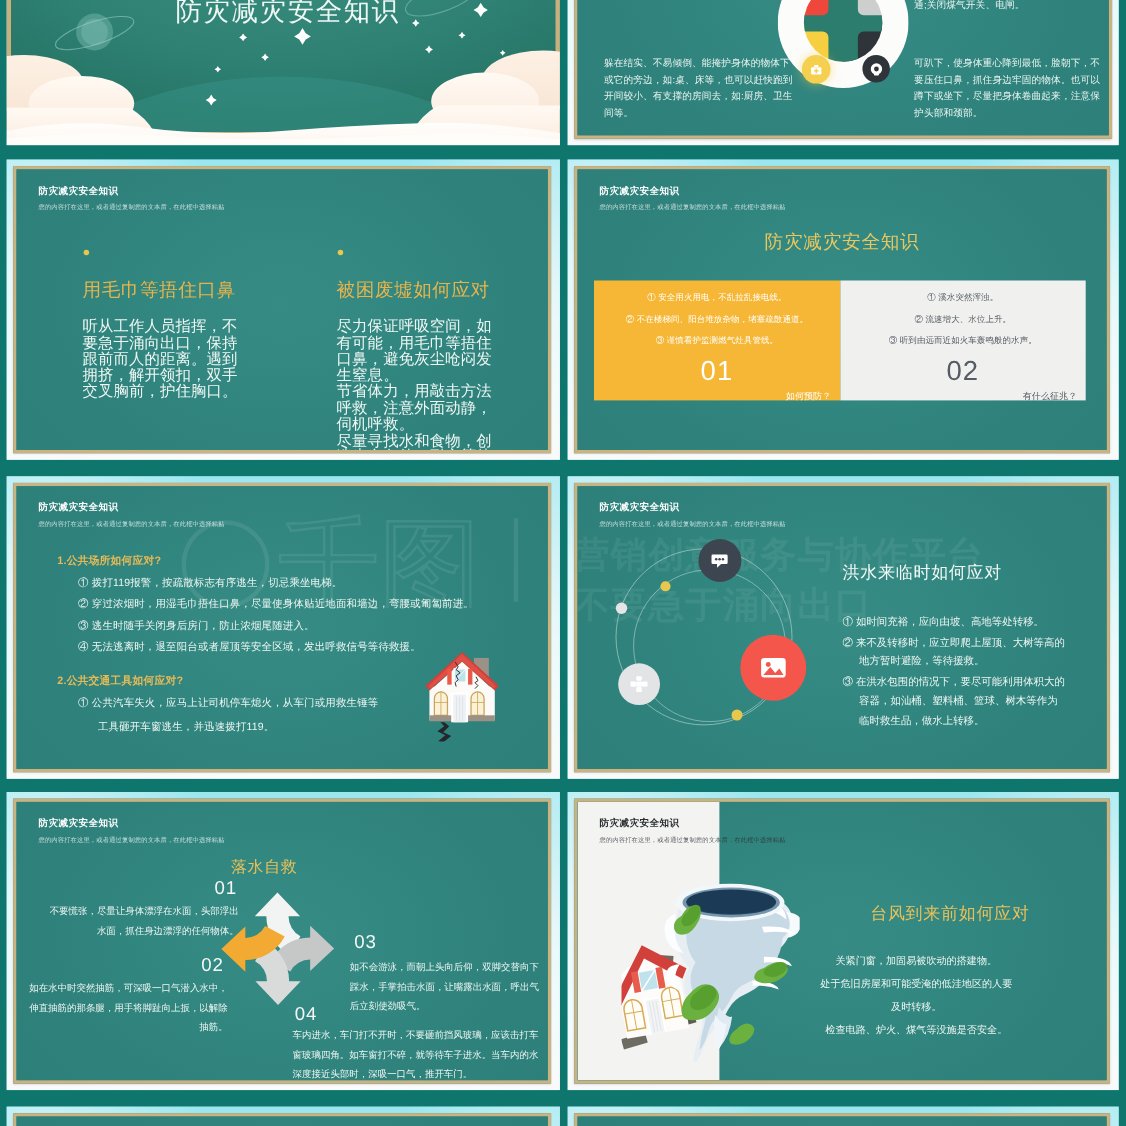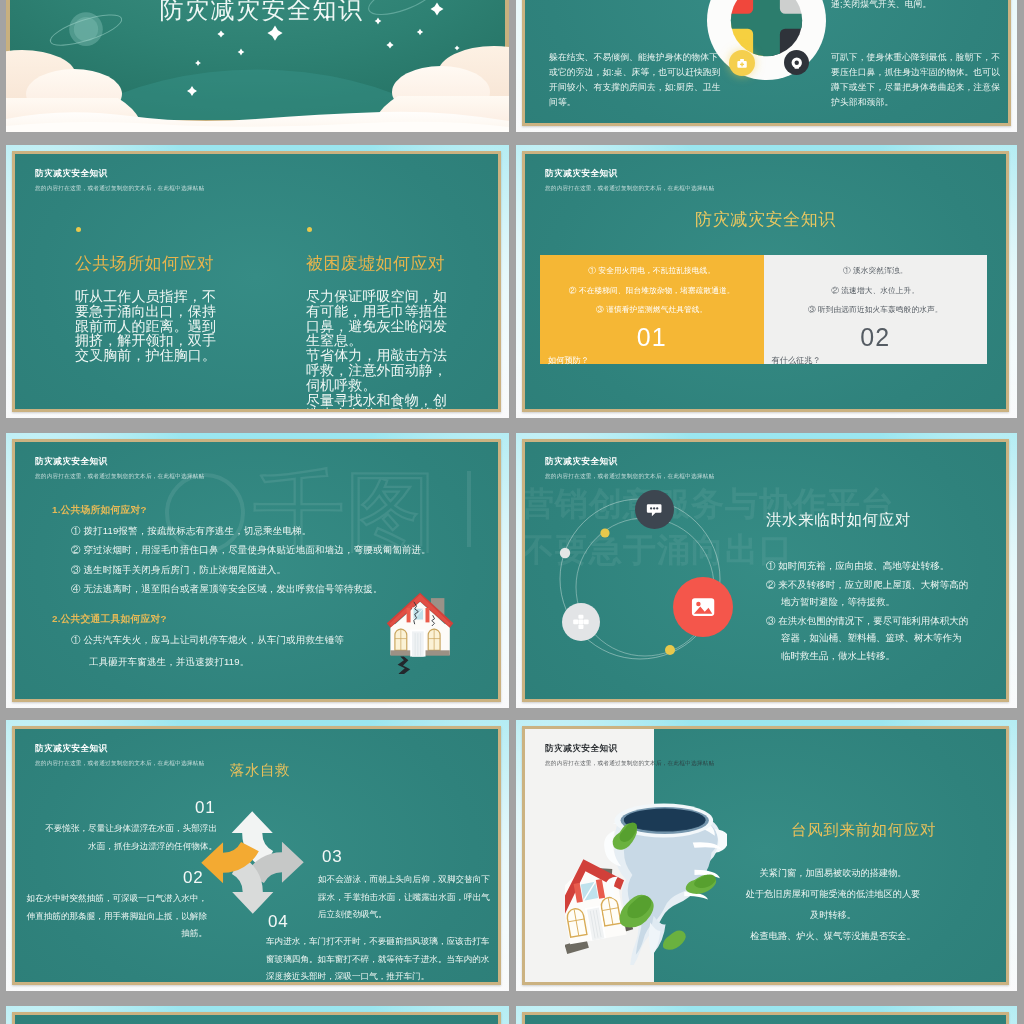--- a/index.html
+++ b/index.html
@@ -1,18 +1,18 @@
 <!DOCTYPE html>
 <html><head>
 <meta charset="utf-8">
 <style>
   *{box-sizing:border-box;margin:0;padding:0;}
   html,body{width:1024px;height:1024px;overflow:hidden;background:#ebeaec;}
   body{font-family:"Liberation Sans",sans-serif;-webkit-font-smoothing:antialiased;}
-  .page{position:relative;width:1024px;height:1024px;background:#a3a3a3;}
+  .page{position:relative;width:1024px;height:1024px;background:#0f766e;}
 
   
   .slide{position:absolute;overflow:hidden;background:#9ae6ef;}
   .slide .sky{position:absolute;inset:0;
     background:
       radial-gradient(ellipse 46% 120% at 6% 42%, rgba(255,255,255,.75), rgba(255,255,255,0) 72%),
       radial-gradient(ellipse 40% 130% at 96% 55%, rgba(255,255,255,.65), rgba(255,255,255,0) 72%),
       radial-gradient(ellipse 120% 40% at 50% 104%, rgba(255,255,255,.92), rgba(255,255,255,0) 70%),
       linear-gradient(180deg,#9ae6ef 0%,#a9e9f1 22%,#cef1f5 54%,#eaf8fa 78%,#f2f3f5 100%);
   }
@@ -64,21 +64,21 @@
   .pub-h{color:#e7b44c;font-size:17px;letter-spacing:.4px;margin-bottom:14px;}
   .pub-b{color:#eff7f4;font-size:14px;line-height:14.8px;white-space:pre-line;letter-spacing:.1px;width:142px;}
 
   .prev-title{position:absolute;left:0;top:54px;width:100%;text-align:center;color:#e9c760;font-size:17px;letter-spacing:.6px;}
   .prev-wrap{position:absolute;left:15px;top:101px;width:447px;height:109px;display:flex;}
   .prev-p{position:relative;flex:1;padding:11px 8px 0;}
   .prev-gold{background:#f5b735;color:#fff;}
   .prev-white{background:#f0f0ef;color:#555c63;}
   .prev-i{font-size:7.7px;text-align:center;margin-bottom:9.5px;letter-spacing:.1px;}
   .prev-n{text-align:center;font-size:25px;line-height:1;margin-top:0;font-weight:300;letter-spacing:1px;}
-  .prev-c{text-align:left;font-size:8.2px;margin-top:5px;}
+  .prev-c{text-align:right;font-size:8.2px;margin-top:5px;}
   
   .s-esc{left:6px;top:433px;width:503px;height:275px;}
   .s-esc .b-std{height:263px;}
   .esc-wm{position:absolute;left:146px;top:23px;width:330px;height:88px;}
   .esc-wm svg{width:100%;height:100%;}
   .esc-body{position:absolute;left:37px;top:62px;width:430px;color:#eef6f3;}
   .esc-h{color:#e6ba57;font-size:9.8px;font-weight:bold;margin-bottom:8px;letter-spacing:.2px;}
   .esc-h2{margin-top:18px;}
   .esc-i{font-size:9.5px;margin:0 0 8px 19px;letter-spacing:.15px;line-height:1.2;}
   .esc-i-ind{margin-left:37px;margin-top:11px;}
@@ -94,21 +94,21 @@
   .fld-node svg{width:47%;height:47%;}
   .fld-n1{left:110px;top:48px;width:39px;height:39px;background:#3d4650;}
   .fld-n2{left:148px;top:135px;width:60px;height:60px;background:#f4564b;}
   .fld-n3{left:37px;top:161px;width:38px;height:38px;background:#e2e4e6;}
   .fld-title{position:absolute;left:241px;top:68px;color:#f2f8f6;font-size:15.5px;letter-spacing:.6px;}
   .fld-list{position:absolute;left:241px;top:115px;width:203px;color:#eef6f3;font-size:9.5px;}
   .fld-i{margin-bottom:1px;line-height:17.5px;text-indent:-15px;padding-left:15px;}
   
   .s-wat{left:6px;top:720px;width:503px;height:271px;}
   .s-wat .b-std{height:259px;}
-  .wat-title{position:absolute;left:195px;top:32px;width:100px;text-align:center;color:#e9c05a;font-size:14.5px;letter-spacing:.6px;}
+  .wat-title{position:absolute;left:195px;top:50px;width:100px;text-align:left;color:#e9c05a;font-size:14.5px;letter-spacing:.6px;}
   .wat-arrows{position:absolute;left:146px;top:42px;width:183px;height:183px;}
   .wat-n{position:absolute;color:#f4f8f7;font-size:17px;letter-spacing:.8px;font-weight:300;}
   .wat-t{position:absolute;color:#eef6f3;font-size:8.6px;line-height:17.5px;}
   .wat-n1{left:180px;top:69px;}
   .wat-t1{left:26px;top:91px;width:176px;text-align:right;}
   .wat-n2{left:168px;top:139px;}
   .wat-t2{left:8px;top:161px;width:184px;text-align:right;}
   .wat-n3{left:307px;top:118px;}
   .wat-t3{left:303px;top:142px;width:172px;text-align:left;}
   .wat-n4{left:253px;top:183px;}
@@ -248,21 +248,21 @@
 <div class="slide s-pub">
   <div class="sky"></div>
   <div class="board b-std">
     <div class="inner">
       <div class="hdr std-hdr">
         <div class="h1">防灾减灾安全知识</div>
         <div class="h2">您的内容打在这里，或者通过复制您的文本后，在此框中选择粘贴</div>
       </div>
       <div class="pub-col pub-c1">
         <span class="dot"></span>
-        <div class="pub-h">公共场所如何应对</div>
+        <div class="pub-h">用毛巾等捂住口鼻</div>
         <div class="pub-b">听从工作人员指挥，不要急于涌向出口，保持跟前而人的距离。遇到拥挤，解开领扣，双手交叉胸前，护住胸口。</div>
       </div>
       <div class="pub-col pub-c2">
         <span class="dot"></span>
         <div class="pub-h">被困废墟如何应对</div>
         <div class="pub-b">尽力保证呼吸空间，如有可能，用毛巾等捂住口鼻，避免灰尘呛闷发生窒息。
 节省体力，用敲击方法呼救，注意外面动静，伺机呼救。
 尽量寻找水和食物，创造生存条件，耐心等待救援。</div>
       </div>
     </div>

